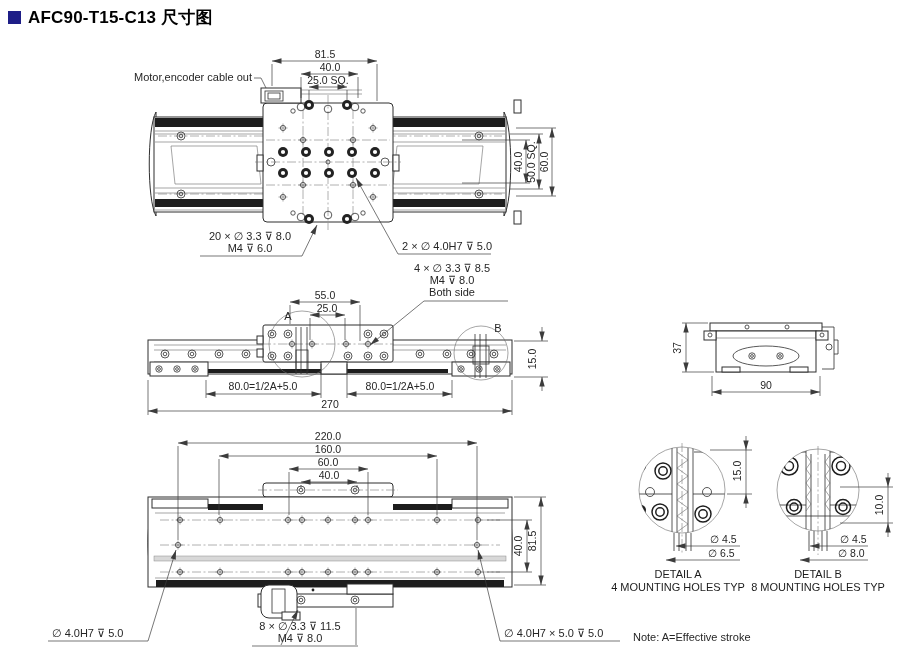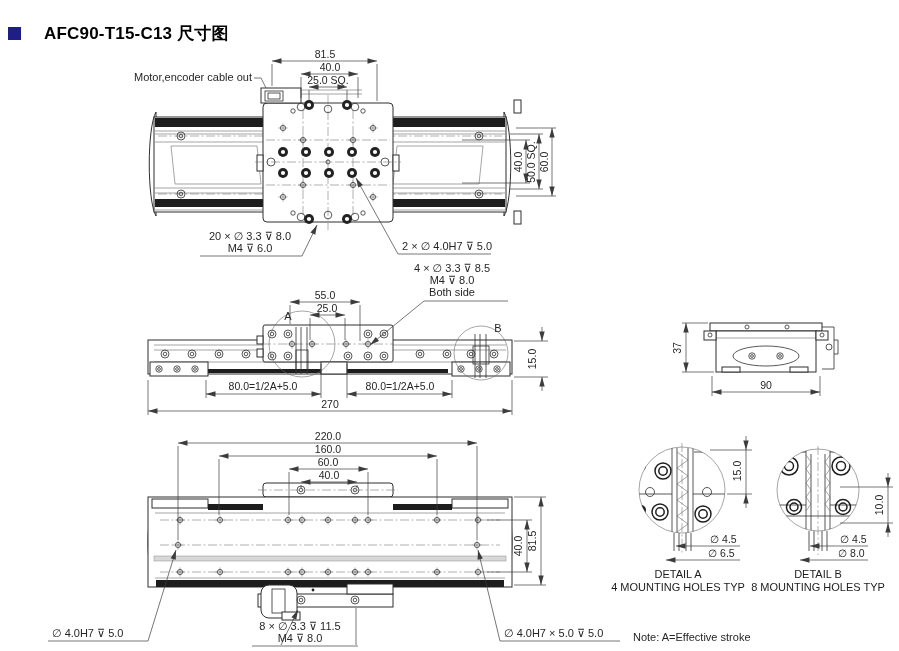--- a/index.html
+++ b/index.html
@@ -1,19 +1,19 @@
 <!DOCTYPE html>
 <html><head>
 <meta charset="utf-8">
 <style>
   html,body{margin:0;padding:0;background:#fff;}
   body{width:899px;height:651px;position:relative;font-family:"Liberation Sans",sans-serif;overflow:hidden;}
   .title-row{position:absolute;top:6px;left:8px;display:flex;align-items:center;gap:7px;z-index:2;}
   .title-sq{width:13px;height:13px;background:#1e1e87;display:inline-block;}
-  h1.page-title{margin:16px;font-size:17px;font-weight:bold;color:#000;letter-spacing:.2px;}
+  h1.page-title{margin:0;font-size:17px;font-weight:bold;color:#000;letter-spacing:.2px;}
   svg.drawing{position:absolute;top:0;left:0;}
   
   .o{stroke:#2f2f2f;stroke-width:1;fill:none}
   .ow{stroke:#2f2f2f;stroke-width:1;fill:#fff}
   .thin{stroke:#6a6a6a;stroke-width:.6;fill:none}
   .dk{fill:#1d1d1d;stroke:none}
   .gy{fill:#d8d8d8;stroke:#8a8a8a;stroke-width:.5}
   .d{stroke:#3c3c3c;stroke-width:.7;fill:none}
   .cl{stroke:#6f6f6f;stroke-width:.55;fill:none;stroke-dasharray:9 2.5 2 2.5}
   .h{stroke:#2f2f2f;stroke-width:.8;fill:none}

